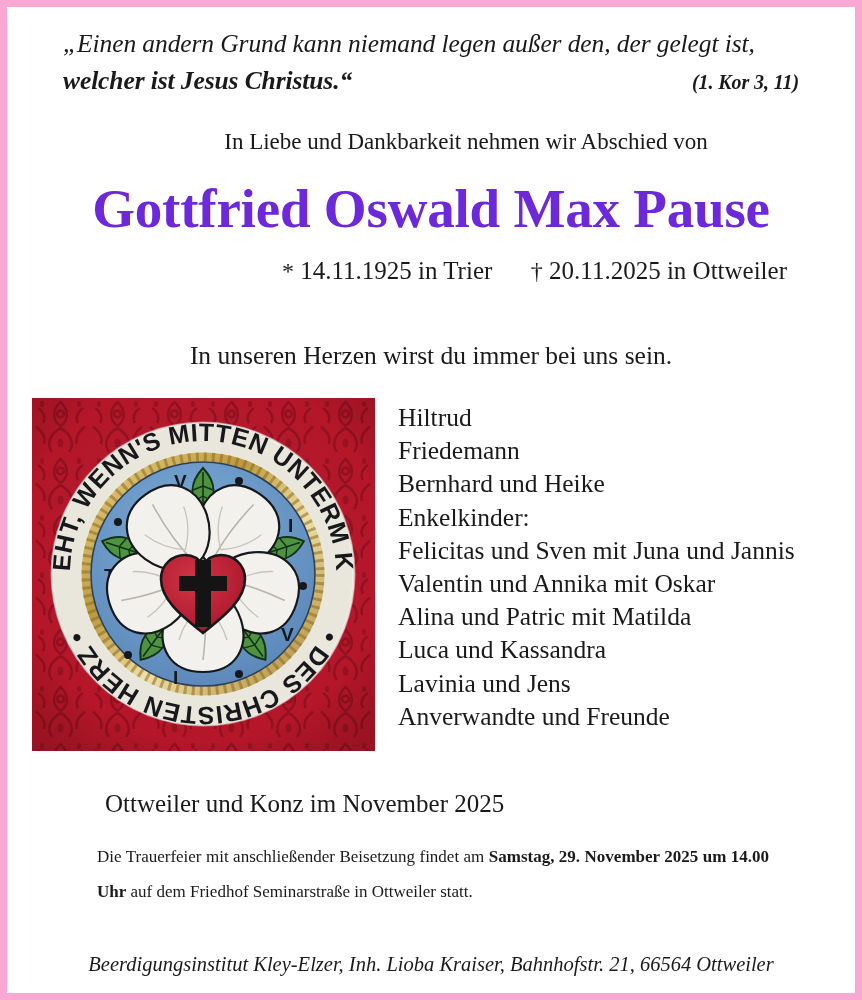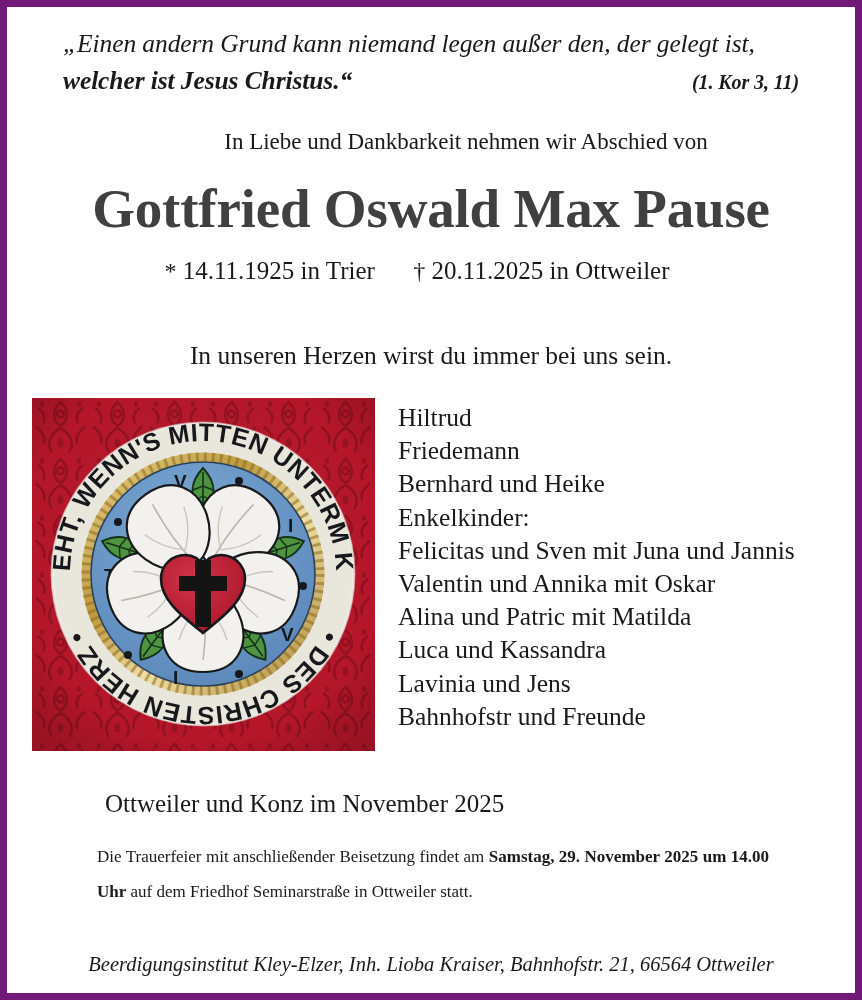--- a/index.html
+++ b/index.html
@@ -14,21 +14,21 @@
     color: #1a1a1a;
     overflow: hidden;
   }
 
   .notice-frame {
     position: absolute;
     left: 0; top: 0;
     width: 862px;
     height: 1000px;
     box-sizing: border-box;
-    border: 7px solid #701a75;
+    border: 7px solid #f9a8d4;
     background: #ffffff;
   }
 
   .page {
     position: relative;
     width: 848px;
     height: 986px;
     box-sizing: border-box;
   }
 
@@ -74,33 +74,32 @@
   .deceased-name {
     position: absolute;
     left: 0;
     top: 170px;
     width: 848px;
     text-align: center;
     font-size: 55px;
     font-weight: bold;
     letter-spacing: -0.2px;
     line-height: 64px;
-    color: #404040;
+    color: #6d28d9;
   }
 
   
   .dates {
     position: absolute;
     left: 0;
     top: 248px;
     width: 780px;
-    text-align: center;
+    text-align: right;
     font-size: 25px;
     line-height: 32px;
-    padding-left: 20px;
   }
   .dates .gap { display: inline-block; width: 26px; }
   .sym { font-size: 24px; }
 
   
   .memorial {
     position: absolute;
     left: 0;
     top: 332px;
     width: 848px;
@@ -351,21 +350,21 @@
     <div class="survivors">
       <div class="survivor-line">Hiltrud</div>
       <div class="survivor-line">Friedemann</div>
       <div class="survivor-line">Bernhard und Heike</div>
       <div class="survivor-line">Enkelkinder:</div>
       <div class="survivor-line">Felicitas und Sven mit Juna und Jannis</div>
       <div class="survivor-line">Valentin und Annika mit Oskar</div>
       <div class="survivor-line">Alina und Patric mit Matilda</div>
       <div class="survivor-line">Luca und Kassandra</div>
       <div class="survivor-line">Lavinia und Jens</div>
-      <div class="survivor-line">Bahnhofstr und Freunde</div>
+      <div class="survivor-line">Anverwandte und Freunde</div>
     </div>
 
     <div class="place-date">Ottweiler und Konz im November 2025</div>
 
     <div class="service">
       <span>Die Trauerfeier mit anschließender Beisetzung findet am </span><b>Samstag, 29. November 2025 um 14.00 Uhr</b><span> auf dem Friedhof Seminarstraße in Ottweiler statt.</span>
     </div>
 
     <div class="funeral-home">Beerdigungsinstitut Kley-Elzer, Inh. Lioba Kraiser, Bahnhofstr. 21, 66564 Ottweiler</div>
 

